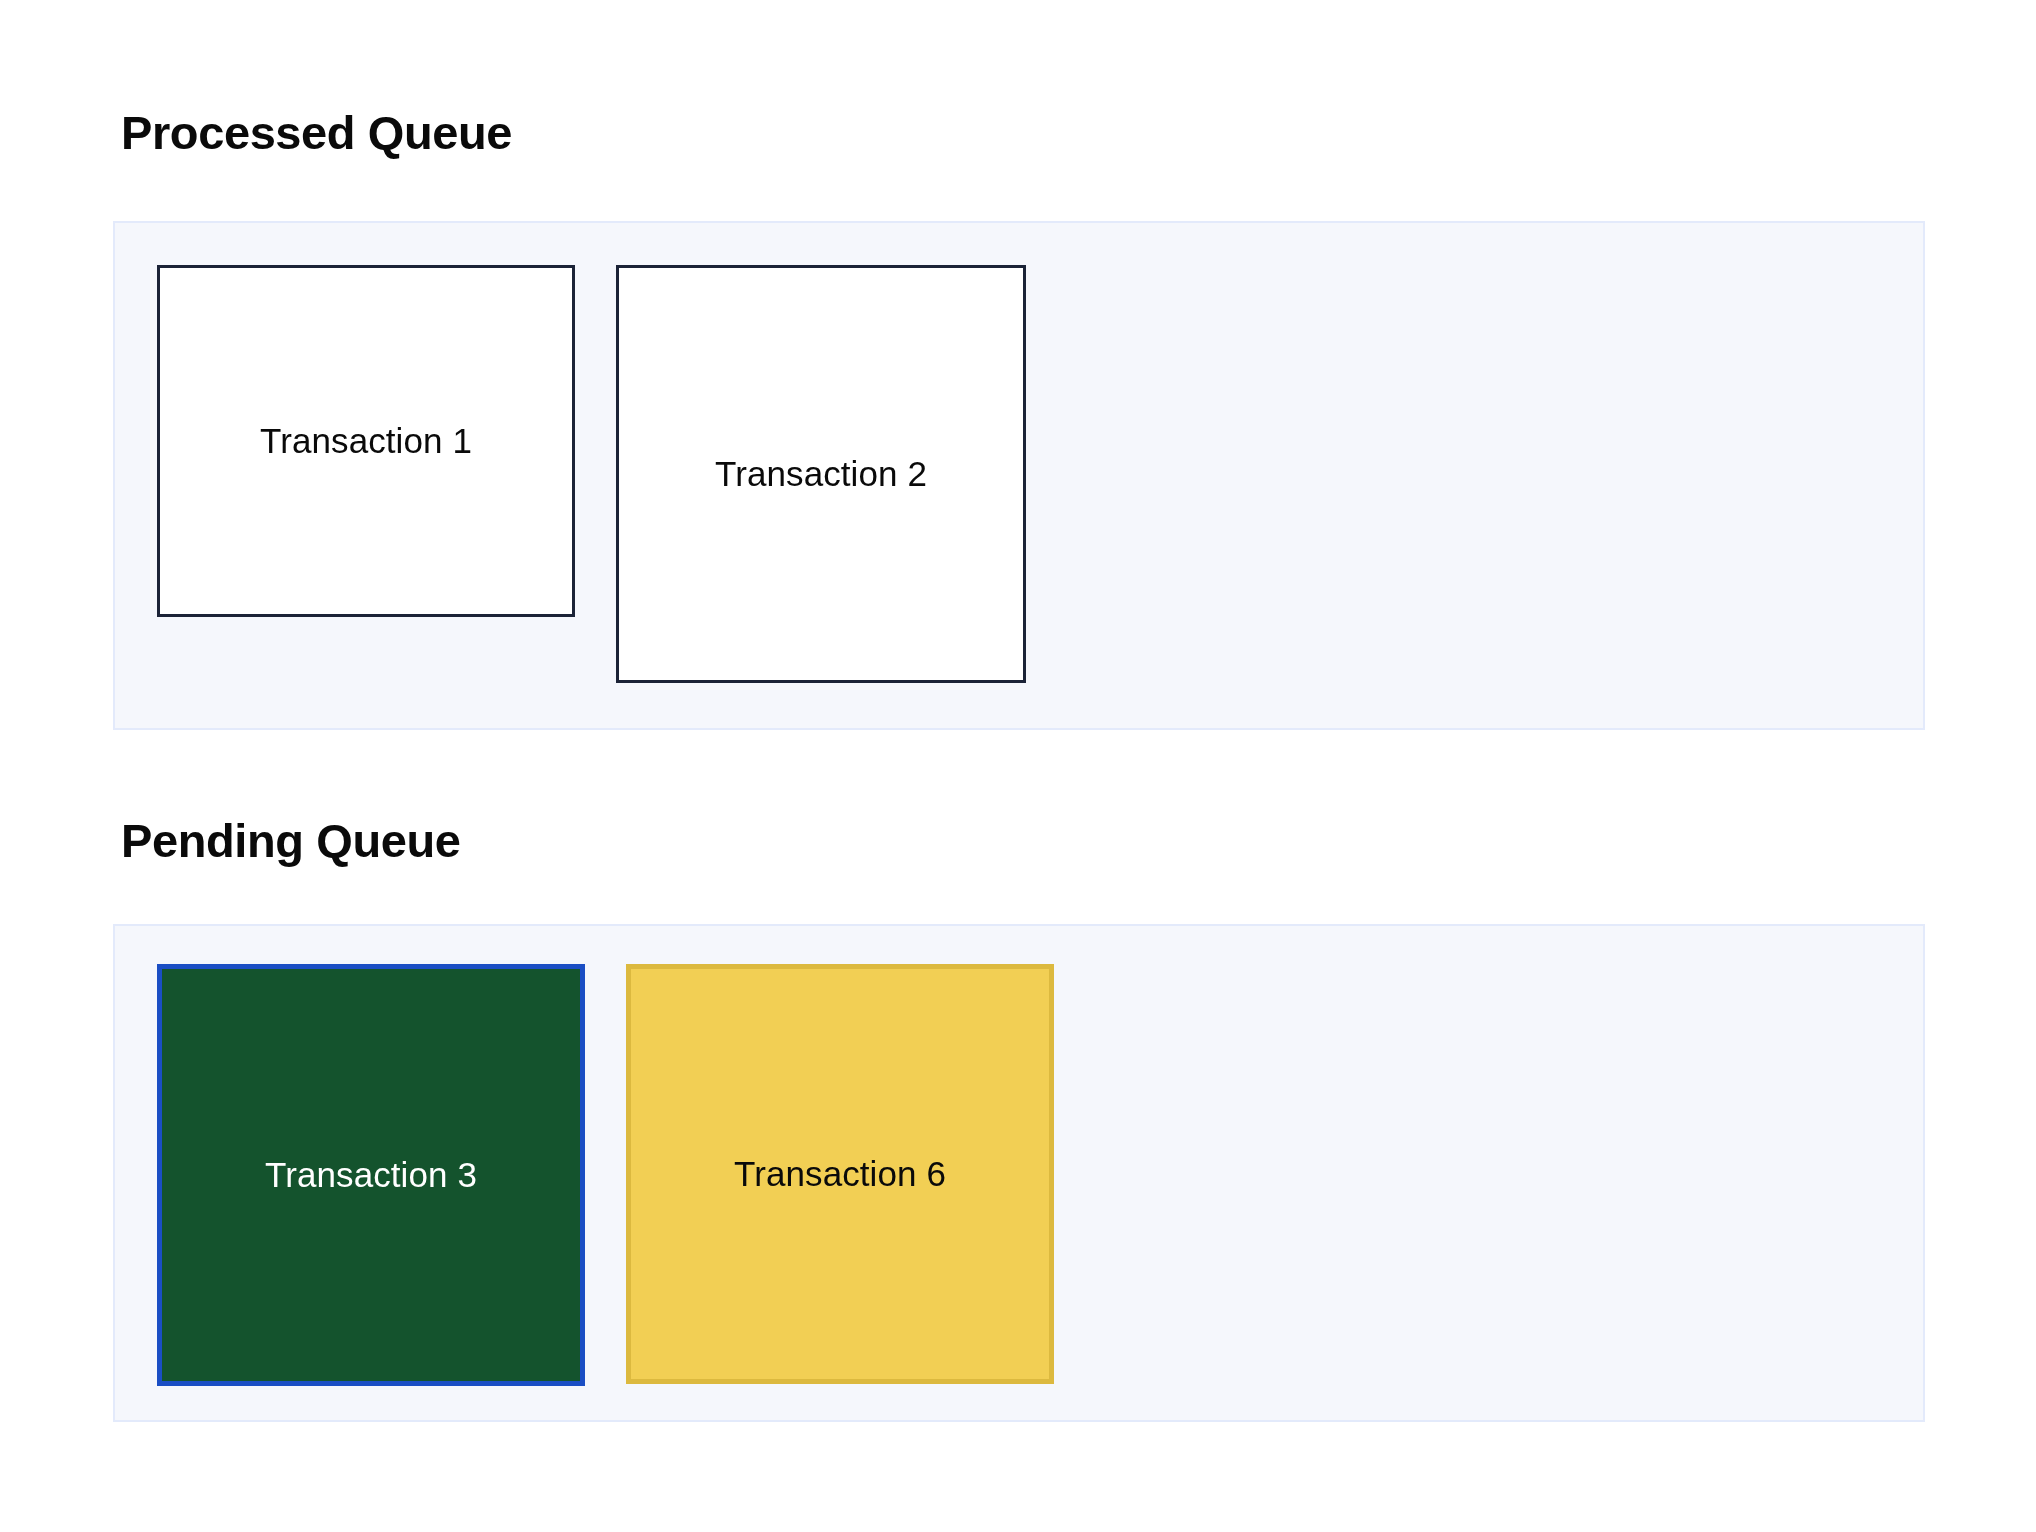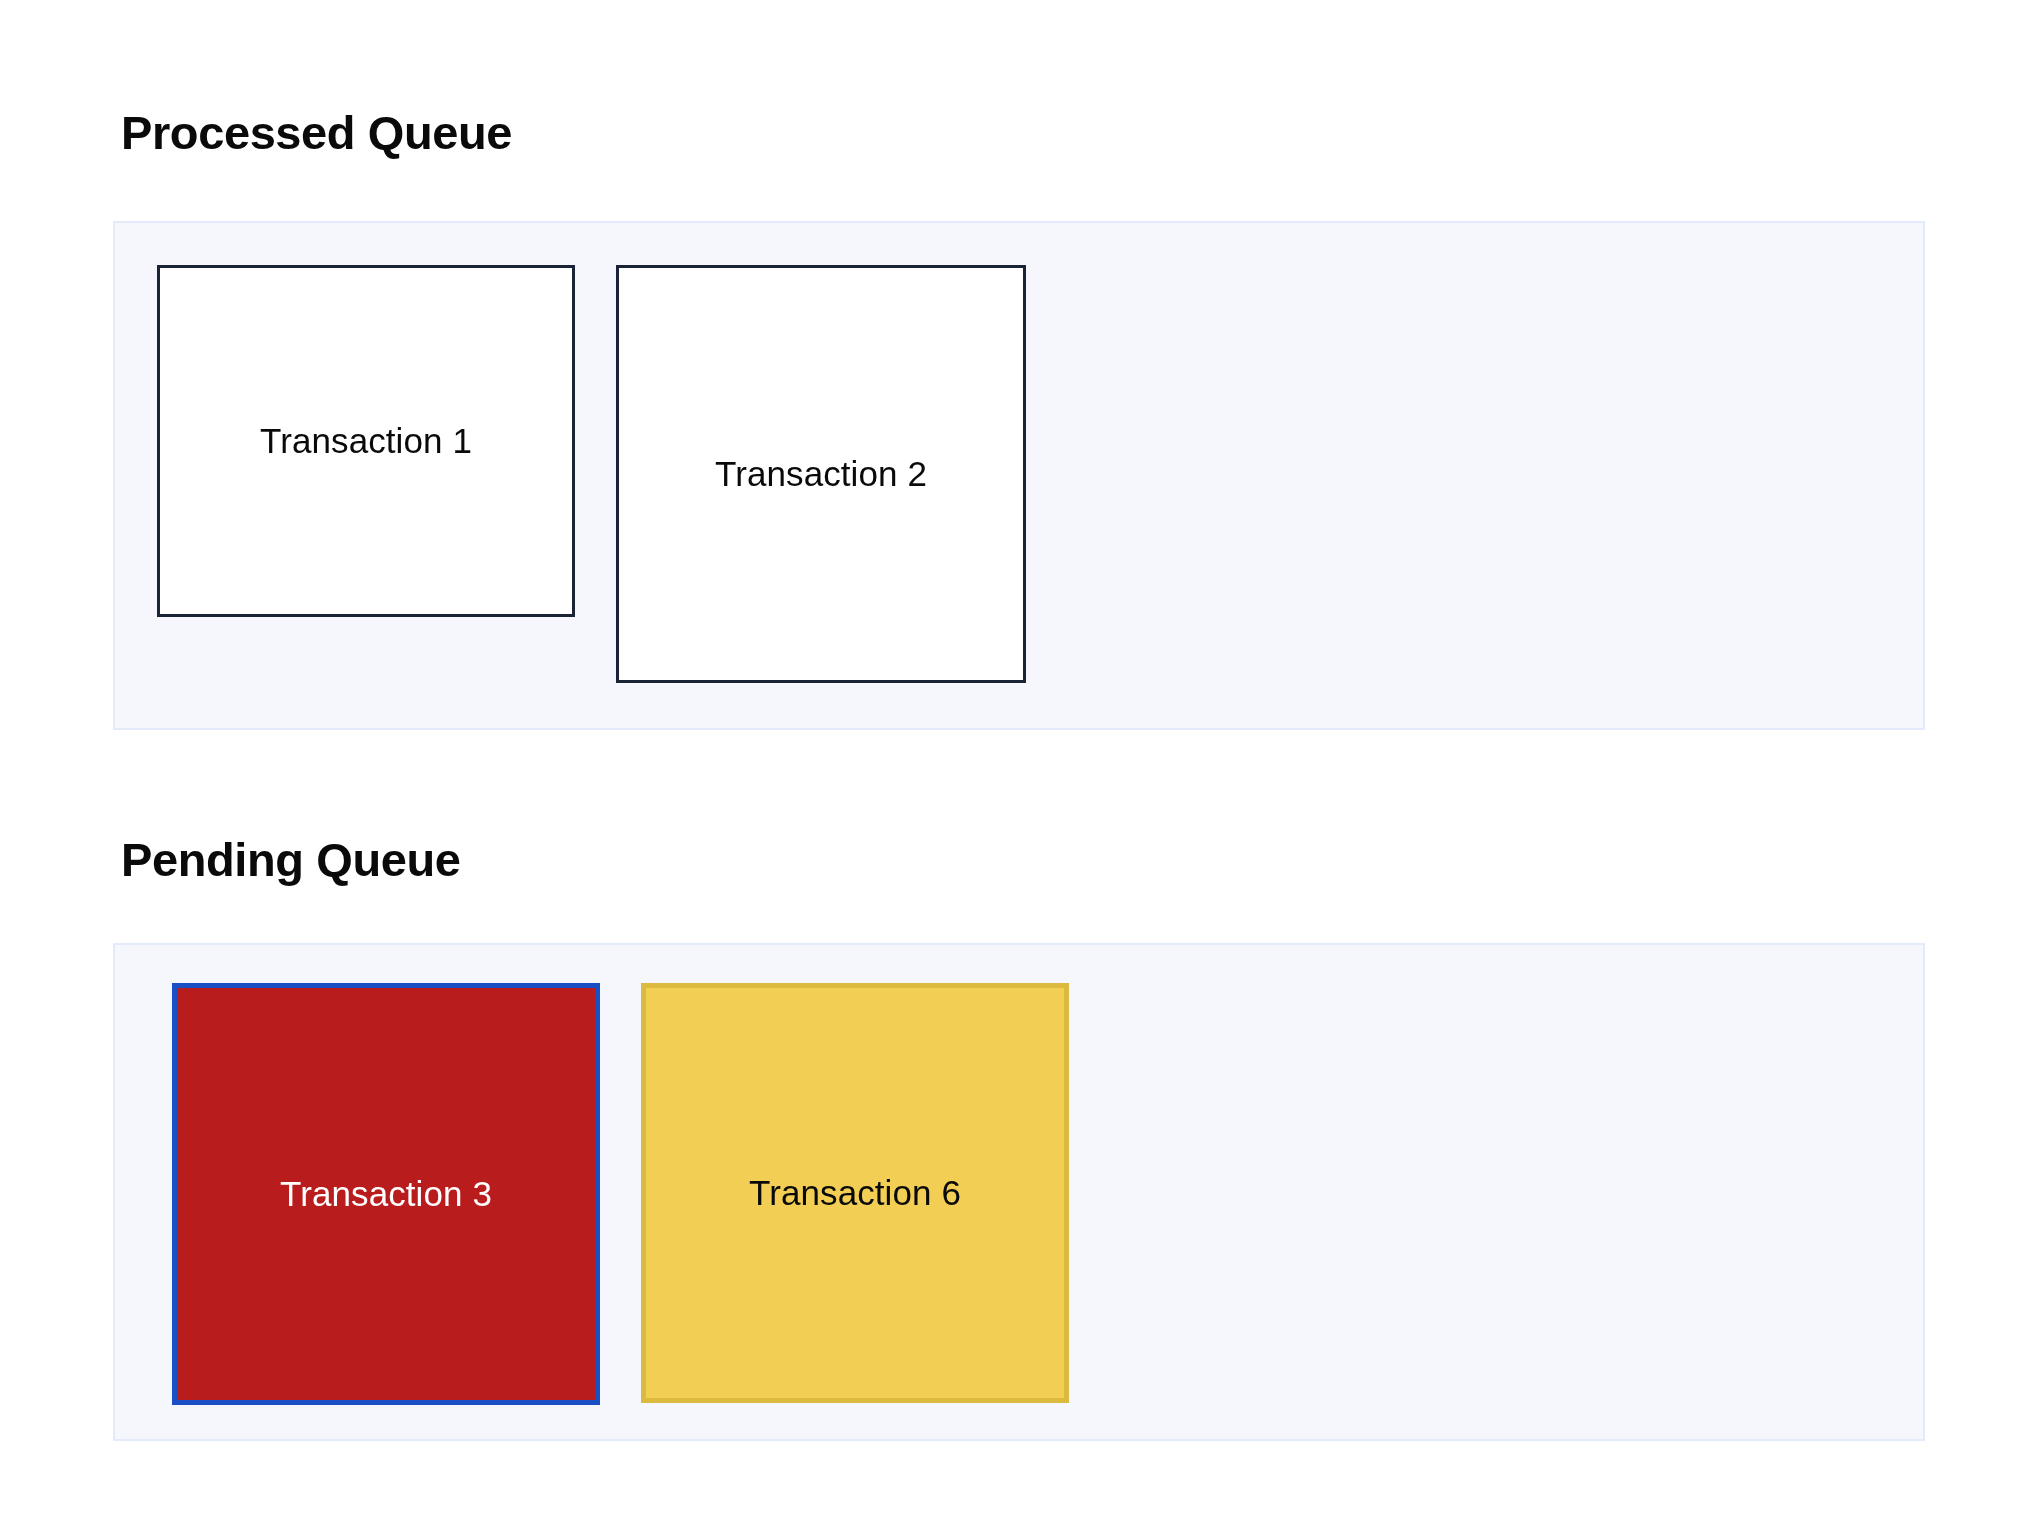--- a/index.html
+++ b/index.html
@@ -94,25 +94,25 @@
     <span class="card-label">Transaction 1</span>
   </div>
 
   <div class="card" style="width: 410px; height: 418px; background: rgb(255, 255, 255); border: 3px solid rgb(27, 35, 55); color: rgb(10, 10, 10);">
     <span class="card-label">Transaction 2</span>
   </div>
 <div class="spacer-flex"></div>
     </div>
   </div>
 
-  <div class="section" style="top: 827px;">
+  <div class="section" style="top: 808px;">
     <h2 class="section-title" style="color: rgb(10, 10, 10);">Pending Queue</h2>
     <div class="queue-track" style="margin-top: 58.65px; height: 498px; padding-top: 38px; padding-left: 42px; background: rgb(245, 247, 252); border-color: rgb(227, 234, 251);">
 
-  <div class="card" style="width: 428px; height: 422px; background: #b91c1c; border: 5px solid rgb(26, 78, 196); color: rgb(255, 255, 255); margin-left: 15px;">
+  <div class="card" style="width: 428px; height: 422px; background: #14532d; border: 5px solid rgb(26, 78, 196); color: rgb(255, 255, 255);">
     <span class="card-label">Transaction 3</span>
   </div>
 
   <div class="card" style="width: 428px; height: 420px; background: rgb(242, 207, 84); border: 5px solid rgb(220, 185, 63); color: rgb(10, 10, 10);">
     <span class="card-label">Transaction 6</span>
   </div>
 <div class="spacer-flex"></div>
     </div>
   </div>
 </div>

